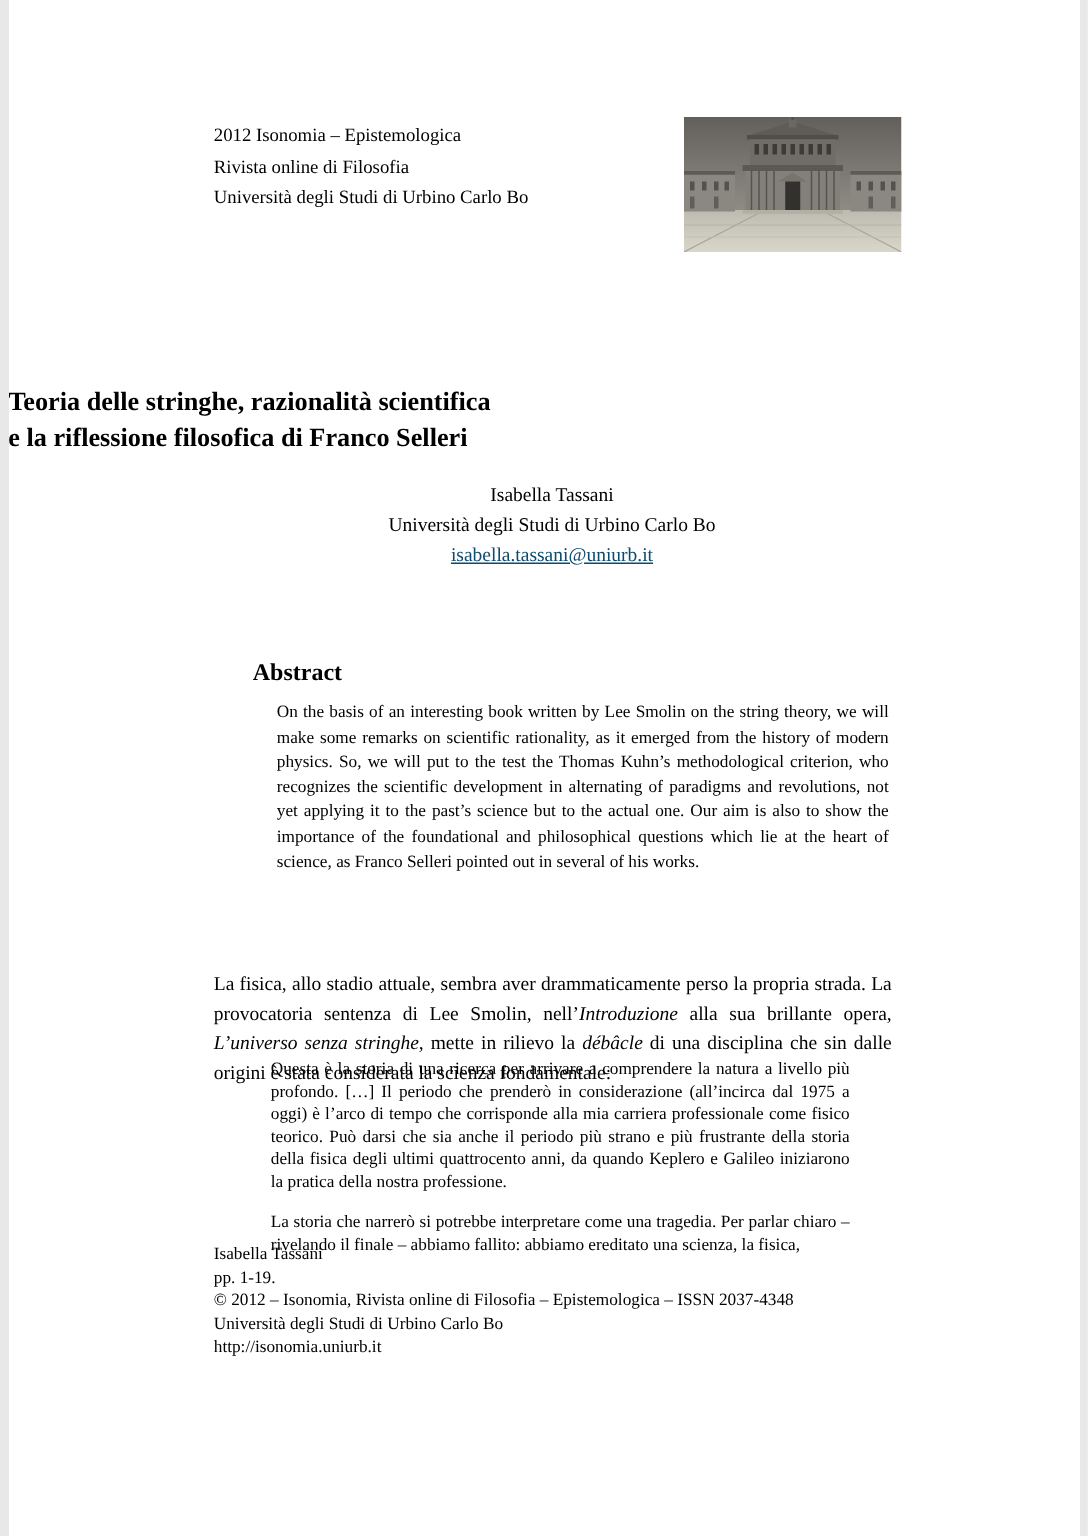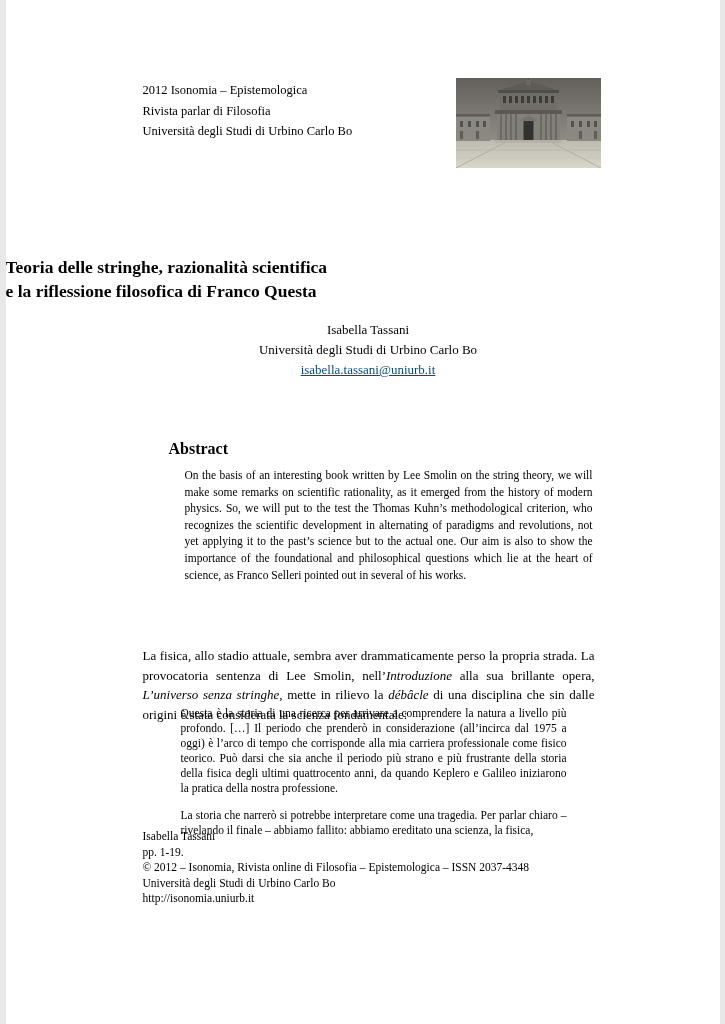--- a/index.html
+++ b/index.html
@@ -28,21 +28,21 @@
   .footer{position:absolute;left:137px;top:829px;width:468px;
           font-size:11.5px;line-height:15.6px;}
 </style>
 </head>
 <body>
 
 <div class="page">
 
   <div class="header-text">
     <div>2012 Isonomia – Epistemologica</div>
-    <div>Rivista parlar di Filosofia</div>
+    <div>Rivista online di Filosofia</div>
     <div>Università degli Studi di Urbino Carlo Bo</div>
   </div>
 
   <div class="logo">
     <svg viewBox="0 0 145 90" preserveAspectRatio="none">
       <defs>
         <linearGradient id="sky" x1="0" y1="0" x2="0" y2="1">
           <stop offset="0" stop-color="#63605c"></stop>
           <stop offset="1" stop-color="#8f8c84"></stop>
         </linearGradient>
@@ -104,21 +104,21 @@
         <line x1="100" y1="36" x2="100" y2="62" stroke="#55534f" stroke-width="1"></line>
         <polygon points="63,43 82,43 72.5,37" fill="#77746e"></polygon>
         <rect x="67.5" y="43" width="10" height="20" fill="#33312e"></rect>
         <rect x="39" y="62" width="67" height="2.5" fill="#b2afa5"></rect>
       </g>
     </svg>
   </div>
 
   <h1 class="title">
     <span>Teoria delle stringhe, razionalità scientifica</span><br>
-    <span>e la riflessione filosofica di Franco Questa</span>
+    <span>e la riflessione filosofica di Franco Selleri</span>
   </h1>
 
   <div class="author">
     <div>Isabella Tassani</div>
     <div>Università degli Studi di Urbino Carlo Bo</div>
     <div><a href="#">isabella.tassani@uniurb.it</a></div>
   </div>
 
   <div class="abstract-heading">Abstract</div>
 

